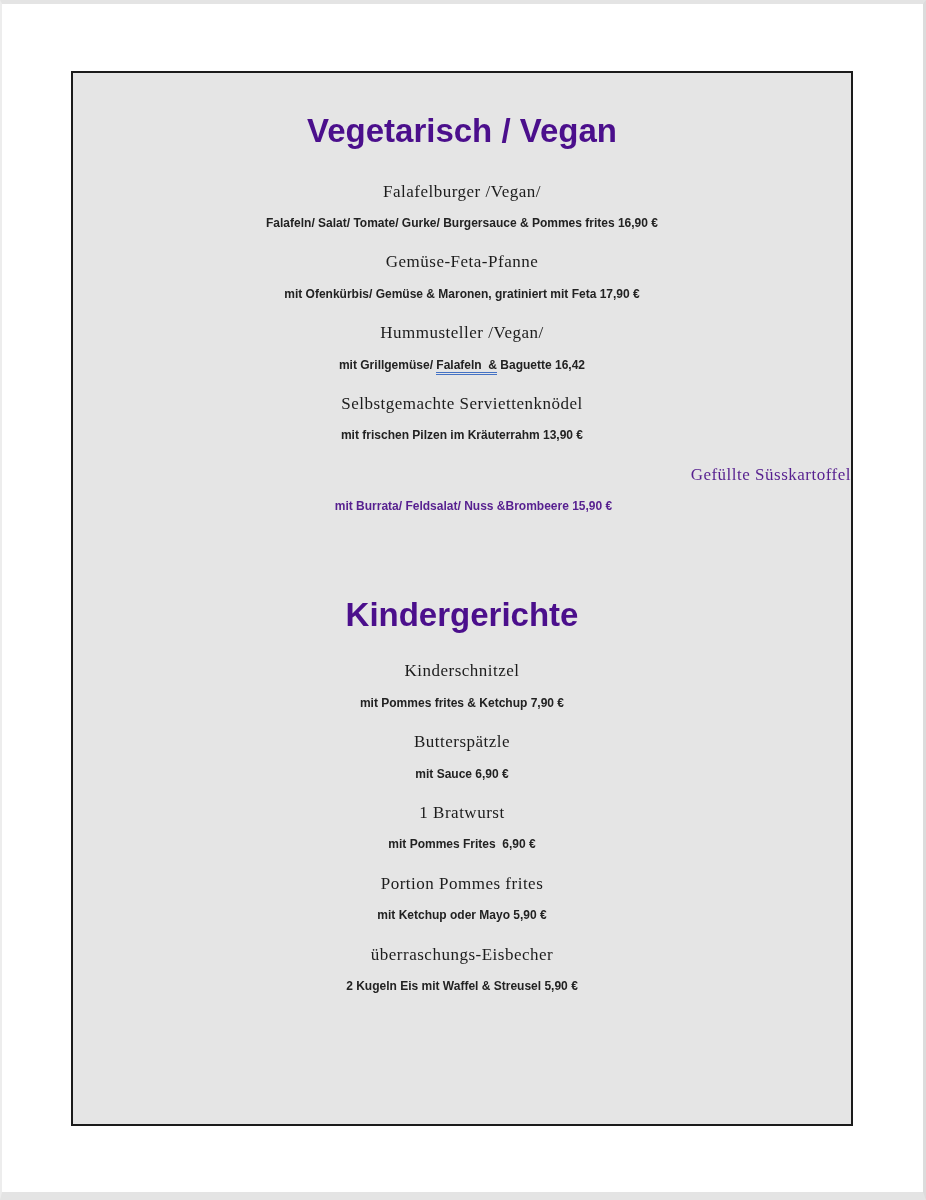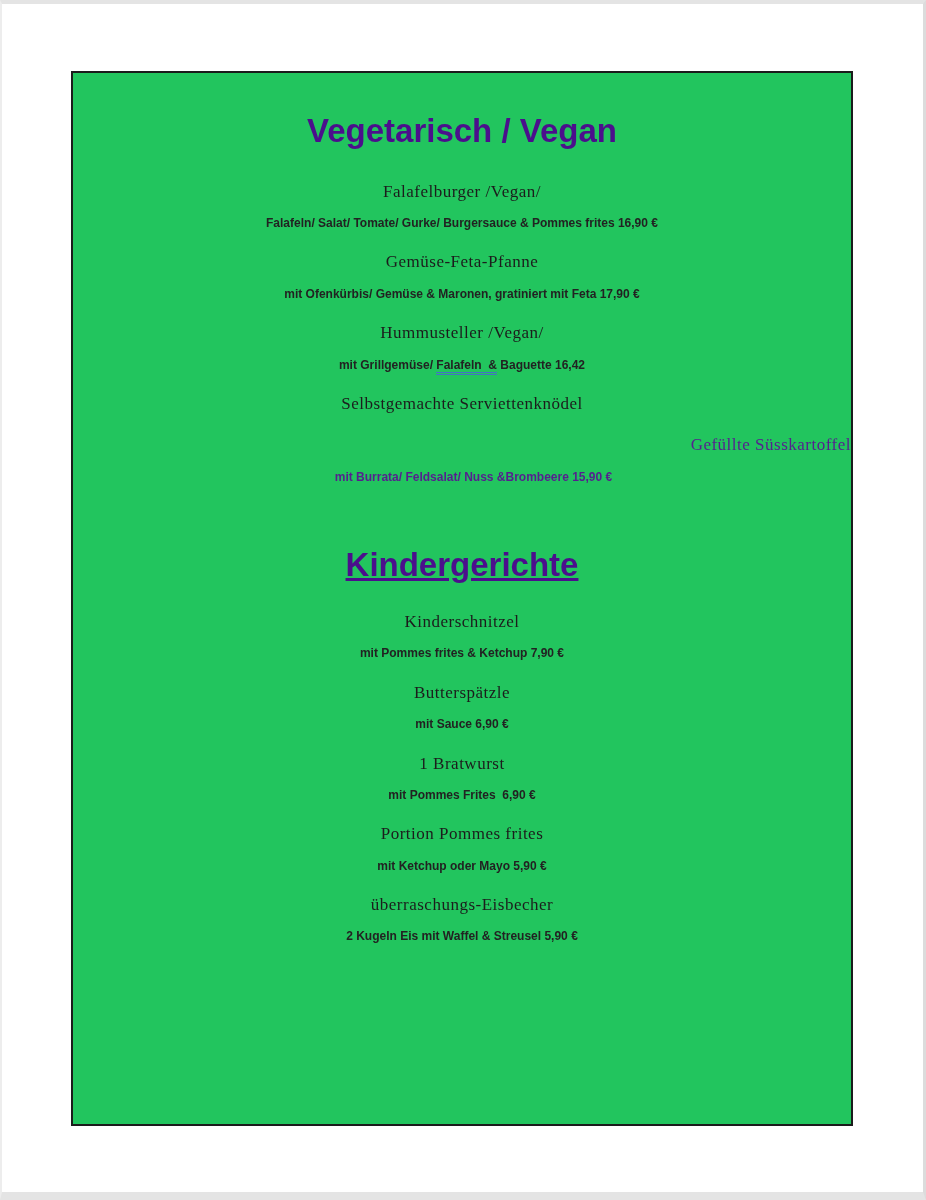--- a/index.html
+++ b/index.html
@@ -25,36 +25,35 @@
     border-bottom:8px solid #e4e4e4;
     pointer-events:none;
   }
   .menu-border{
     position:absolute;
     left:71px;
     top:71px;
     width:782px;
     height:1055px;
     border:2px solid #1b1b1b;
-    background:#22c55e;
+    background:#e5e5e5;
     text-align:center;
   }
   .section-title{
     margin-top:38px;
     margin-bottom:30px;
     font-size:33px;
     font-weight:bold;
     color:var(--heading-purple);
     letter-spacing:0px;
     line-height:1.2;
   }
   .section-title.second{
-    margin-top:60px;
+    margin-top:80px;
     margin-bottom:26px;
-    text-decoration:underline;
   }
   .dish{
     margin-bottom:20px;
   }
   .dish-name{
     font-family:cursive;
     font-size:17px;
     line-height:1.25;
     color:var(--text-black);
     font-weight:400;
@@ -100,20 +99,21 @@
     <div class="dish-desc">mit Ofenkürbis/ Gemüse &amp; Maronen, gratiniert mit Feta 17,90 €</div>
   </div>
 
   <div class="dish">
     <div class="dish-name">Hummusteller /Vegan/</div>
     <div class="dish-desc"><span>mit Grillgemüse/ </span><span class="grammar-underline">Falafeln&nbsp; &amp;</span><span> Baguette 16,42</span></div>
   </div>
 
   <div class="dish">
     <div class="dish-name">Selbstgemachte Serviettenknödel</div>
+    <div class="dish-desc">mit frischen Pilzen im Kräuterrahm 13,90 €</div>
   </div>
 
   <div class="dish purple">
     <div class="dish-name">Gefüllte Süsskartoffel</div>
     <div class="dish-desc">mit Burrata/ Feldsalat/ Nuss &amp;Brombeere 15,90 €</div>
   </div>
 
   <h1 class="section-title second">Kindergerichte</h1>
 
   <div class="dish">

